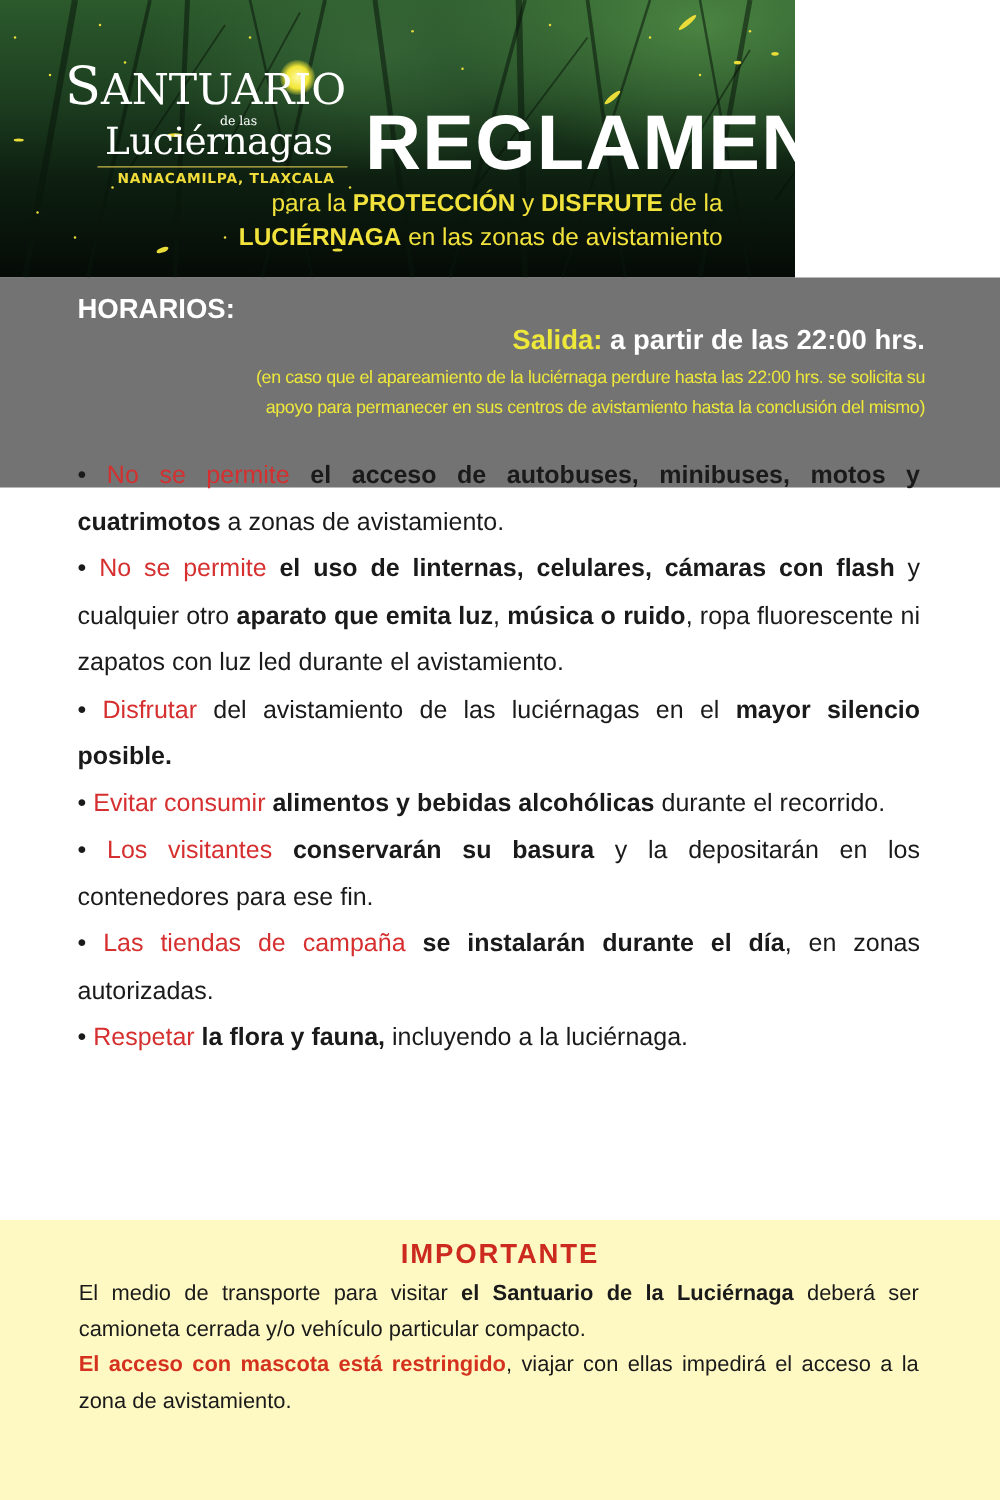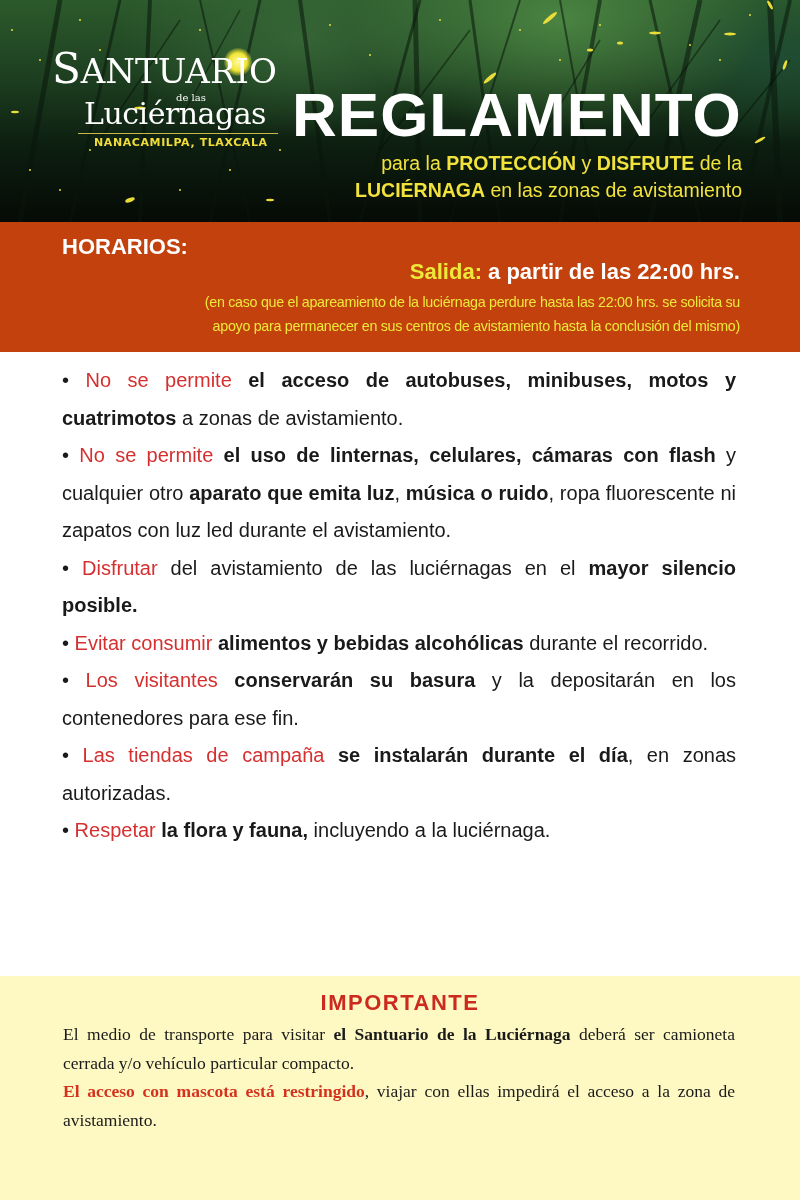--- a/index.html
+++ b/index.html
@@ -1,21 +1,21 @@
 <!DOCTYPE html>
 <html><head>
   <meta charset="utf-8">
   <style>
     * { margin: 0; padding: 0; box-sizing: border-box; }
     html, body { width: 800px; height: 1200px; overflow: hidden; background: #ffffff; }
     body { font-family: "DejaVu Sans", "Liberation Sans", sans-serif; position: relative; }
 
     
     .header {
-      position: absolute; left: 0; top: 0; width: 800px; height: 222px; overflow: hidden;
+      position: absolute; left: 0; top: 0; width: 636px; height: 222px; overflow: hidden;
       background:
         radial-gradient(ellipse 300px 160px at 560px 20px, rgba(80,140,70,0.85), rgba(30,70,35,0.0) 70%),
         radial-gradient(ellipse 260px 140px at 300px 40px, rgba(60,110,60,0.7), rgba(0,0,0,0) 70%),
         radial-gradient(ellipse 200px 120px at 780px 60px, rgba(30,80,60,0.6), rgba(0,0,0,0) 70%),
         linear-gradient(180deg, #2c5a2c 0%, #1d3f20 35%, #0d1f10 65%, #050a06 100%);
     }
     .header svg.forest { position: absolute; left: 0; top: 0; }
 
     .logo { position: absolute; left: 48px; top: 48px; width: 230px; height: 110px; }
     .logo-santuario {
@@ -51,22 +51,22 @@
     }
     .subtitle {
       position: absolute; right: 58px; top: 150px; text-align: right;
       font-family: "Liberation Sans", sans-serif; color: #f2e23c;
       font-size: 19.5px; line-height: 27px; white-space: nowrap;
     }
     .subtitle b { font-weight: bold; }
 
     
     .horarios {
-      position: absolute; left: 0; top: 222px; width: 800px; height: 130px;
-      background: #c2410c;
+      position: absolute; left: 0; top: 222px; width: 800px; height: 168px;
+      background: #737373;
     }
     .hor-label {
       position: absolute; left: 62px; top: 12px;
       font-family: "Liberation Sans", sans-serif; font-weight: bold; color: #ffffff; font-size: 22px;
     }
     .hor-line {
       position: absolute; right: 60px;
       font-family: "Liberation Sans", sans-serif; font-weight: bold; color: #ffffff;
       font-size: 22px; white-space: nowrap; text-align: right;
     }
@@ -95,21 +95,21 @@
       position: absolute; left: 0; top: 976px; width: 800px; height: 224px;
       background: #fef9c3;
     }
     .imp-title {
       position: absolute; left: 0; width: 800px; top: 14px; text-align: center;
       font-family: "Liberation Sans", sans-serif; font-weight: bold; color: #cc2a1e;
       font-size: 22px; letter-spacing: 1.5px;
     }
     .imp-body {
       position: absolute; left: 63px; width: 672px; top: 44px;
-      font-family: Liberation Serif, serif; color: #1a1a1a;
+      font-family: Liberation Sans, sans-serif; color: #1a1a1a;
       font-size: 17.5px; line-height: 28.5px; text-align: justify; text-align-last: left;
     }
     .imp-body .red { color: #d4321e; font-weight: bold; }
     .imp-body .bold { font-weight: bold; }
   </style>
 </head>
 <body>
 
 <div class="header">
   <svg class="forest" width="800" height="222" viewBox="0 0 800 222">

